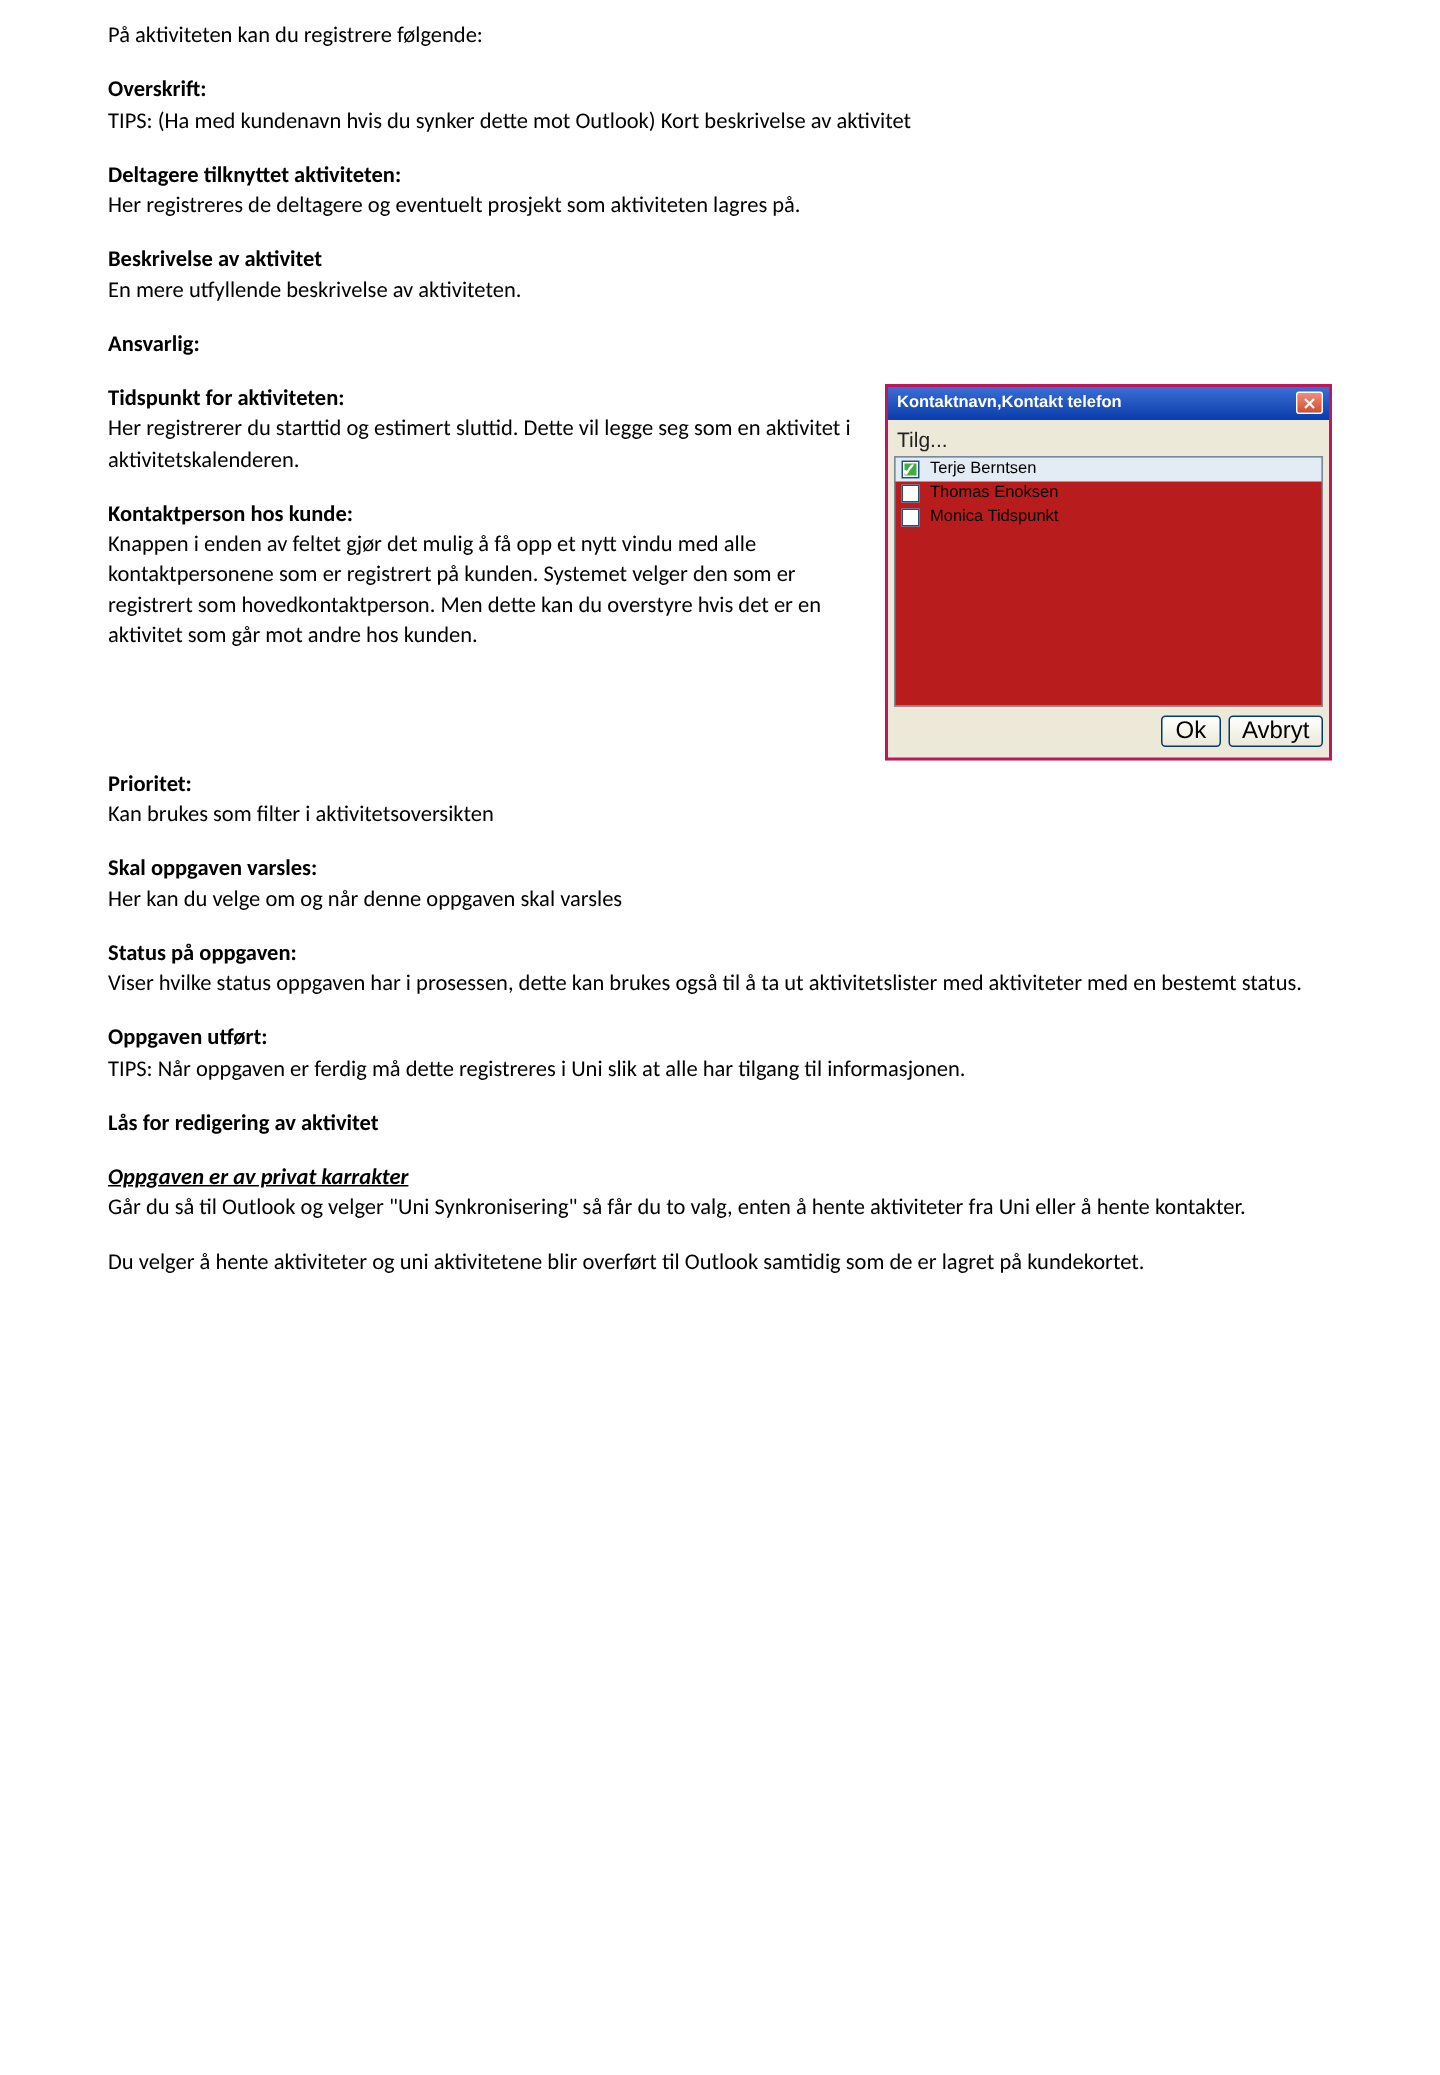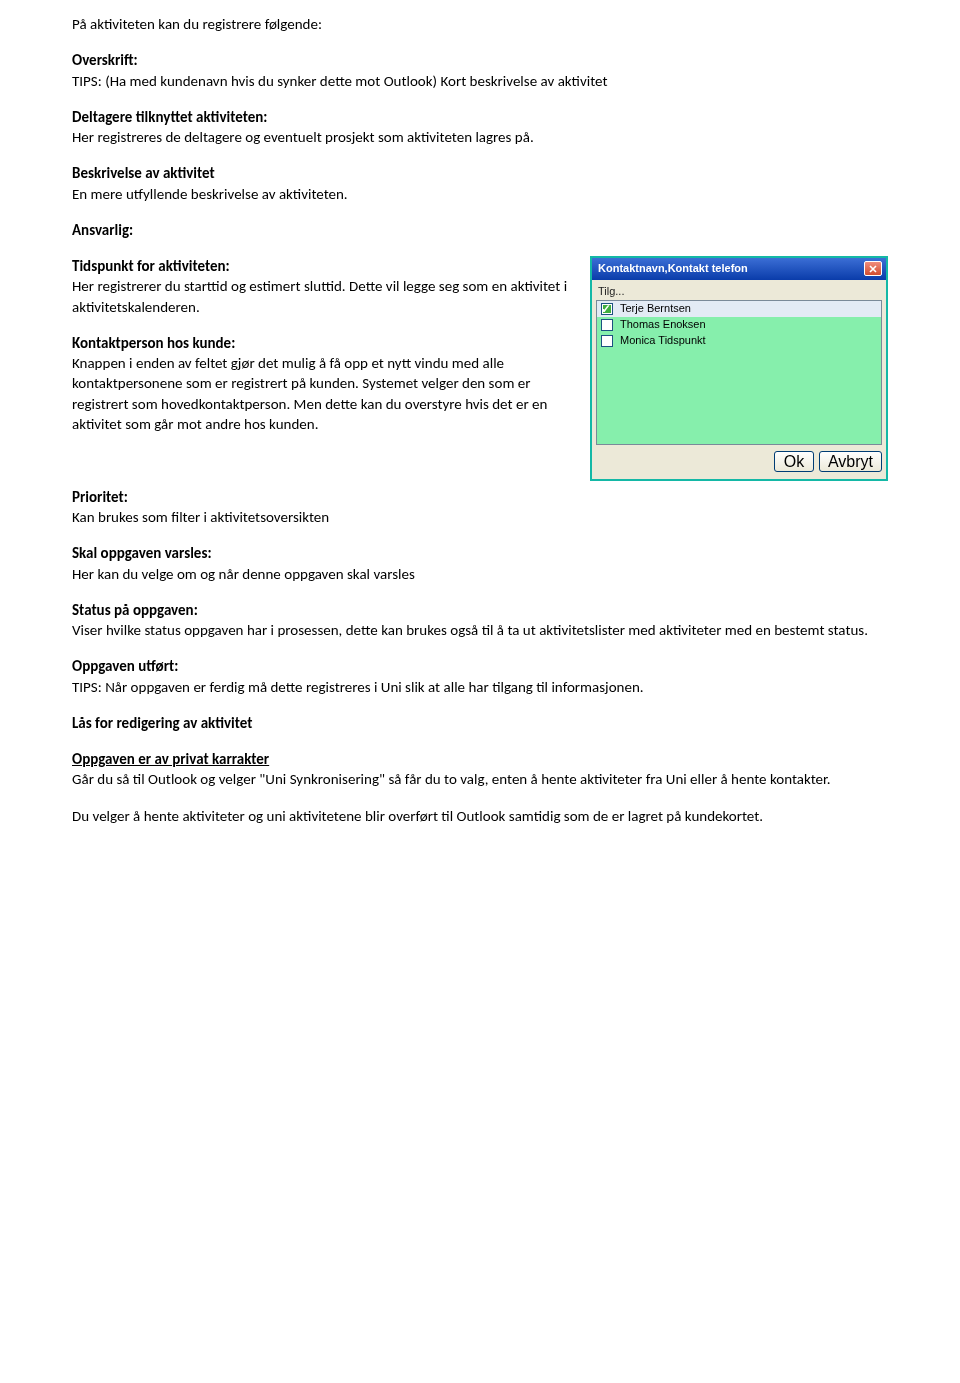--- a/index.html
+++ b/index.html
@@ -15,21 +15,21 @@
     .para { margin-bottom: 16px; }
     .label-line { font-weight: bold; }
     .content-with-popup::after { content: ""; display: table; clear: both; }
     .popup-container {
       float: right;
       width: 298px;
       margin-left: 12px;
       margin-bottom: 6px;
     }
     .popup-window {
-      border: 2px solid #14b8a6;
+      border: 2px solid #be185d;
       background: #ece9d8;
       font-family: Tahoma, sans-serif;
       font-size: 11px;
     }
     .popup-title {
       background: linear-gradient(#3b6ed5, #0a3caa);
       color: #fff;
       padding: 3px 4px 4px 6px;
       font-weight: bold;
       display: flex;
@@ -48,28 +48,28 @@
       justify-content: center;
       color: #fff;
       font-size: 12px;
       font-weight: bold;
       line-height: 1;
     }
     .popup-body {
       padding: 4px 4px 7px 4px;
     }
     .tilg-label {
-      font-size: 11px;
+      font-size: 14px;
       color: #222;
       padding: 0 2px 1px 2px;
     }
     .popup-list {
-      background: #86efac;
+      background: #b91c1c;
       border: 1px solid #7a8a99;
-      height: 145px;
+      height: 167px;
     }
     .list-row {
       display: flex;
       align-items: center;
       height: 16px;
       border-bottom: 0;
       padding-left: 4px;
       gap: 7px;
     }
     .list-row:first-child { background: #e3ebf5; }
@@ -111,21 +111,21 @@
       background: linear-gradient(#fff, #ece9d8);
       font-family: Tahoma, sans-serif;
       font-size: 16px;
       padding: 0 8px;
       line-height: 19px;
       text-align: center;
     }
     .text-left {
       
     }
-    .under-heading { text-decoration: underline; }
+    .under-heading { text-decoration: underline; font-style: italic; }
   </style>
 </head>
 <body>
 
 <div class="para">På aktiviteten kan du registrere følgende:</div>
 
 <div class="para">
   <div class="label-line">Overskrift:</div>
   <div>TIPS: (Ha med kundenavn hvis du synker dette mot Outlook) Kort beskrivelse av aktivitet</div>
 </div>

